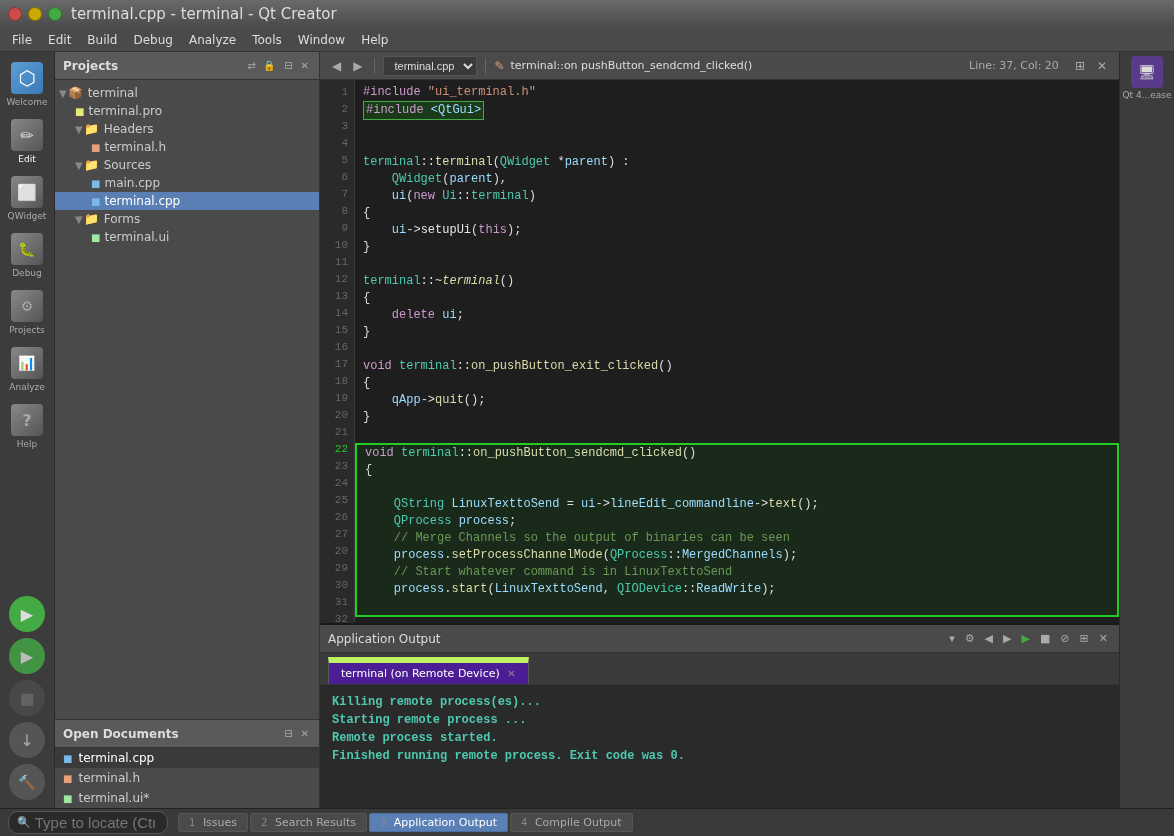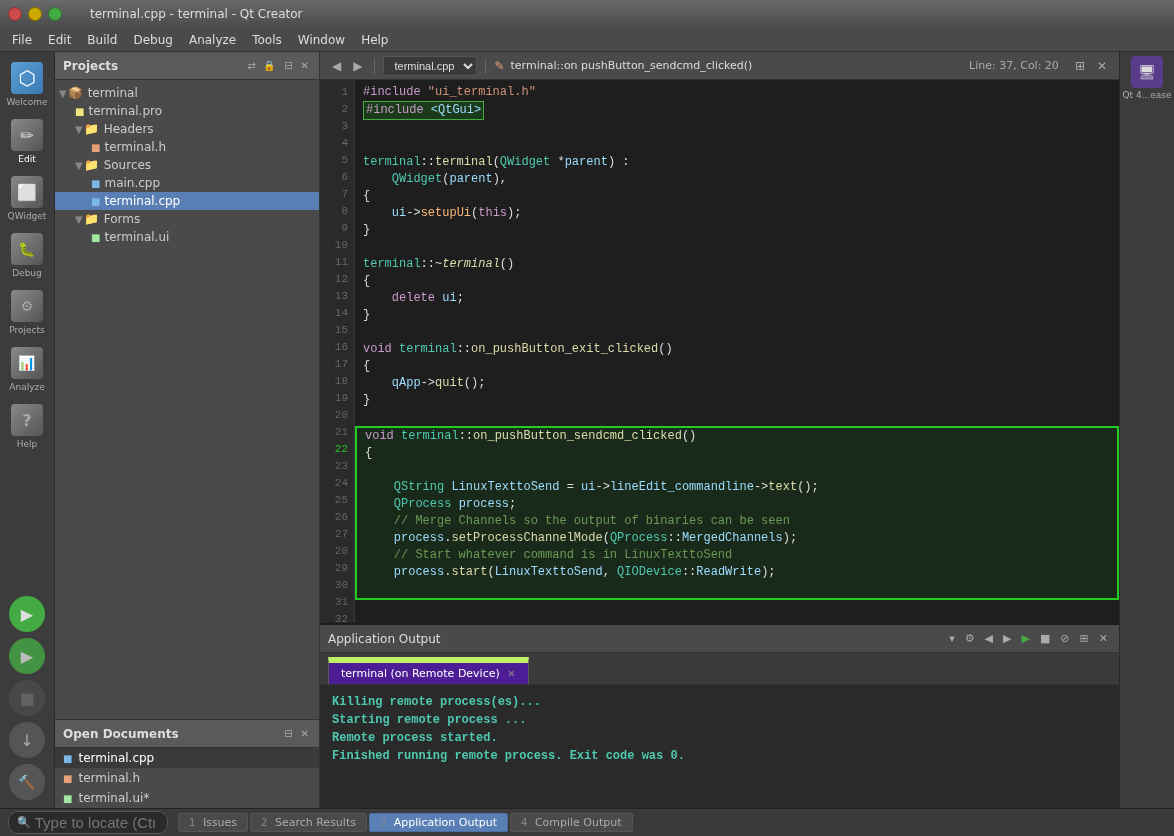--- a/index.html
+++ b/index.html
@@ -4,21 +4,21 @@
   <style>
     * { margin: 0; padding: 0; box-sizing: border-box; }
     body { width: 1174px; height: 836px; background: #3c3c3c; font-family: 'DejaVu Sans', Arial, sans-serif; font-size: 12px; overflow: hidden; }
 
     
     .titlebar { height: 28px; background: linear-gradient(to bottom, #6a6a6a, #4a4a4a); display: flex; align-items: center; padding: 0 8px; gap: 6px; }
     .window-btn { width: 14px; height: 14px; border-radius: 50%; border: 1px solid rgba(0,0,0,0.3); cursor: pointer; }
     .win-close { background: #cc4c4c; }
     .win-min { background: #ccaa00; }
     .win-max { background: #44aa44; }
-    .titlebar-text { color: #ddd; font-size: 12px; margin-left: 22px; }
+    .titlebar-text { color: #ddd; font-size: 15px; margin-left: 3px; }
 
     
     .menubar { height: 24px; background: #4a4a4a; display: flex; align-items: center; padding: 0 4px; border-bottom: 1px solid #333; }
     .menu-item { color: #ddd; padding: 2px 8px; font-size: 12px; cursor: pointer; }
 
     
     .main-container { display: flex; height: calc(836px - 28px - 24px - 28px); }
 
     
     .sidebar-icons { width: 55px; background: #3c3c3c; display: flex; flex-direction: column; align-items: center; padding-top: 4px; border-right: 1px solid #2a2a2a; }
@@ -302,22 +302,23 @@
           <div>32</div>
 
       </div>
       <div class="code-content">
         <span class="code-line"><span style="color:#cc99cd;">#include</span> <span style="color:#ce9178;">"ui_terminal.h"</span></span>
         <span class="code-line"><span style="background:#1a3a1a;border:1px solid #44aa44;padding:0 2px;display:inline-block;"><span style="color:#cc99cd;">#include</span> <span style="color:#9cdcfe;">&lt;QtGui&gt;</span></span></span>
         <span class="code-line"> </span>
         <span class="code-line"> </span>
         <span class="code-line"><span style="color:#4ec9b0;">terminal</span>::<span style="color:#dcdcaa;">terminal</span>(<span style="color:#4ec9b0;">QWidget</span> *<span style="color:#9cdcfe;">parent</span>) :</span>
         <span class="code-line">    <span style="color:#4ec9b0;">QWidget</span>(<span style="color:#9cdcfe;">parent</span>),</span>
+        <span class="code-line">    <span style="color:#9cdcfe;">ui</span>(<span style="color:#cc99cd;">new</span> <span style="color:#4ec9b0;">Ui</span>::<span style="color:#4ec9b0;">terminal</span>)</span>
         <span class="code-line">{</span>
-        <span class="code-line">    <span style="color:#9cdcfe;">ui</span>-&gt;<span style="color:#fdba74;">setupUi</span>(<span style="color:#cc99cd;">this</span>);</span>
+        <span class="code-line">    <span style="color:#9cdcfe;">ui</span>-&gt;<span style="color:#e5e5e5;">setupUi</span>(<span style="color:#cc99cd;">this</span>);</span>
         <span class="code-line">}</span>
         <span class="code-line"> </span>
         <span class="code-line"><span style="color:#4ec9b0;">terminal</span>::~<span style="color:#dcdcaa;font-style:italic;">terminal</span>()</span>
         <span class="code-line">{</span>
         <span class="code-line">    <span style="color:#cc99cd;">delete</span> <span style="color:#9cdcfe;">ui</span>;</span>
         <span class="code-line">}</span>
         <span class="code-line"> </span>
         <span class="code-line"><span style="color:#cc99cd;">void</span> <span style="color:#4ec9b0;">terminal</span>::<span style="color:#dcdcaa;">on_pushButton_exit_clicked</span>()</span>
         <span class="code-line">{</span>
         <span class="code-line">    <span style="color:#9cdcfe;">qApp</span>-&gt;<span style="color:#dcdcaa;">quit</span>();</span>

